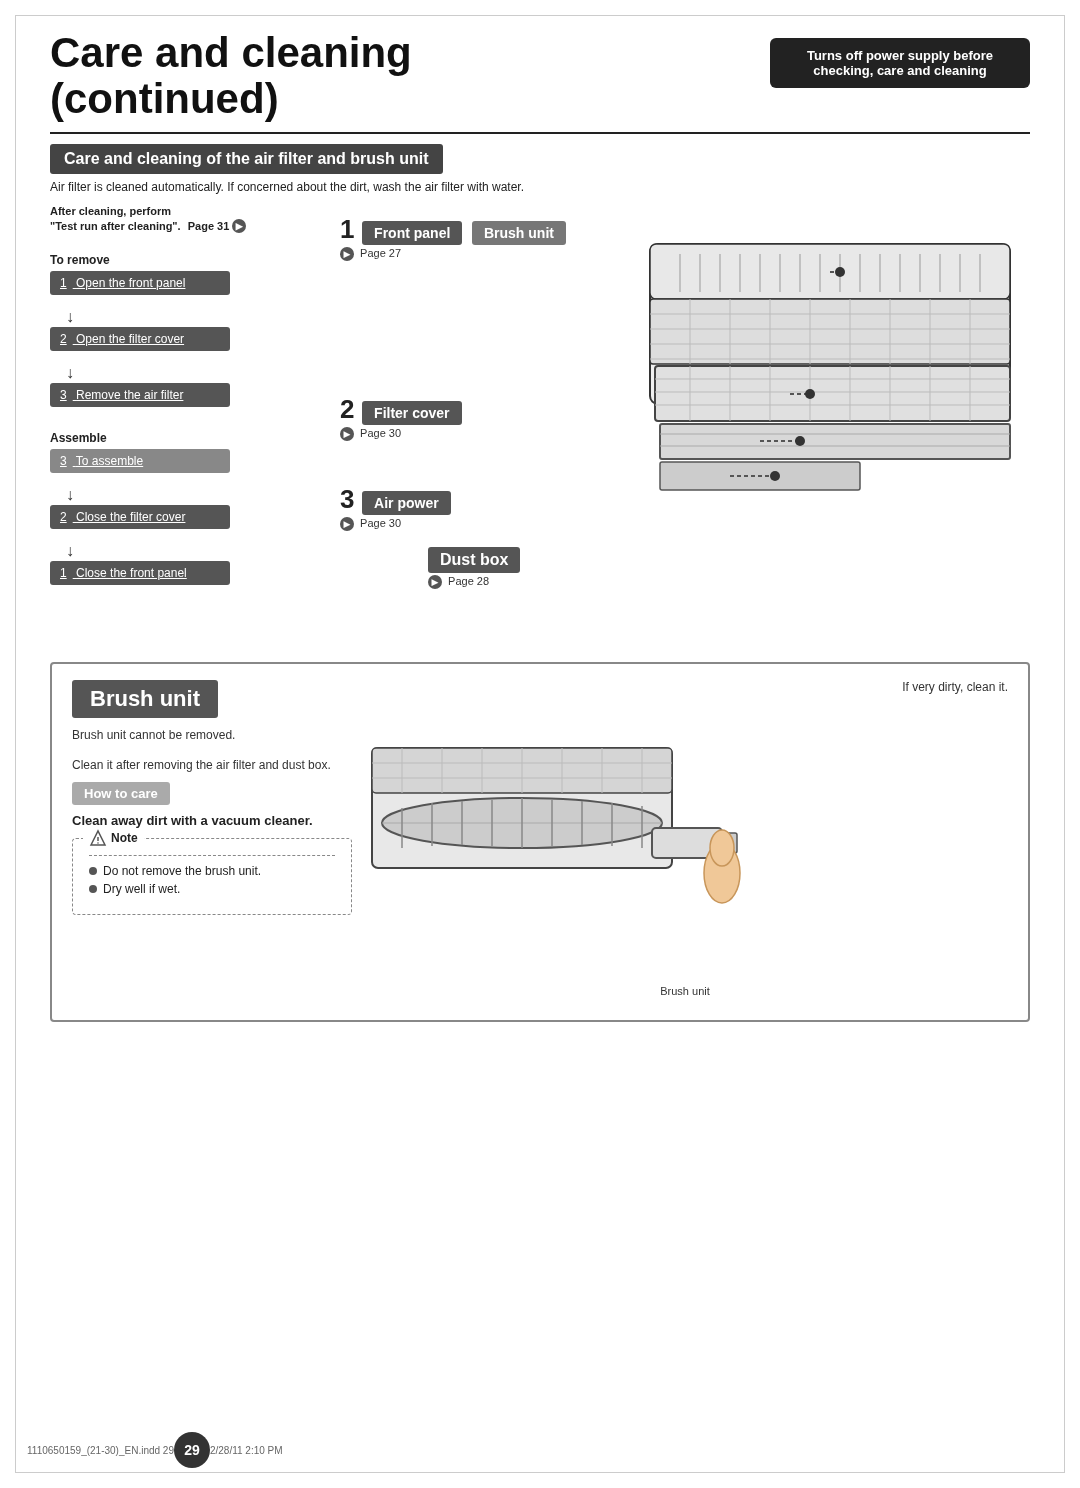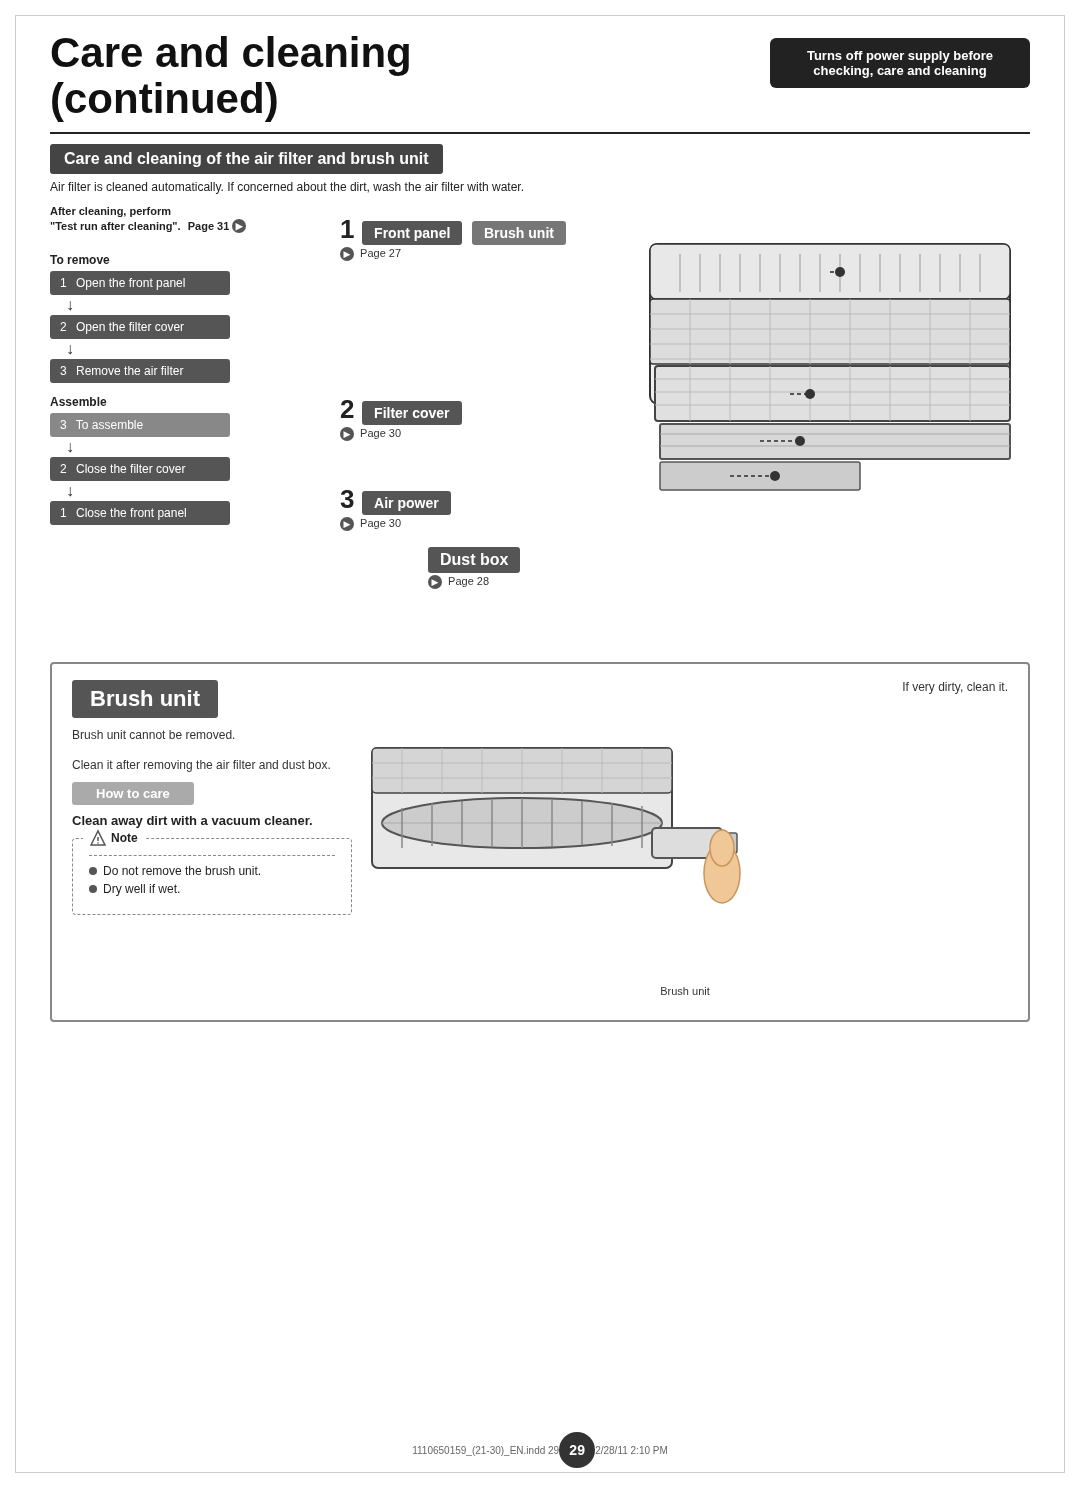--- a/index.html
+++ b/index.html
@@ -117,23 +117,24 @@
       font-weight: bold;
       margin: 8px 0 4px 0;
     }
 
     .step-box {
       background: #555;
       color: #fff;
       border-radius: 3px;
       padding: 5px 10px;
       font-size: 12px;
-      margin-bottom: 0;
+      margin-bottom: 12px;
       display: inline-block;
       min-width: 180px;
+      text-decoration: underline;
     }
 
     .step-box.light {
       background: #888;
     }
 
     .arrow-down {
       display: block;
       text-align: left;
       margin: 2px 0 2px 16px;
@@ -207,21 +208,21 @@
 
     .brush-unit-desc {
       font-size: 12px;
       color: #333;
       margin-bottom: 6px;
     }
 
     .how-to-care-btn {
       background: #aaa;
       color: #fff;
-      padding: 4px 24px;
+      padding: 4px 12px;
       border-radius: 3px;
       font-size: 13px;
       font-weight: bold;
       display: inline-block;
       margin-bottom: 8px;
     }
 
     .clean-instruction {
       font-size: 13px;
       font-weight: bold;
@@ -283,21 +284,21 @@
       flex-shrink: 0;
     }
 
     
     .page-footer {
       position: absolute;
       bottom: 20px;
       left: 0;
       right: 0;
       display: flex;
-      justify-content: center;
+      justify-content: flex-start;
       align-items: center;
       padding: 0 27px;
     }
 
     .footer-left {
       font-size: 10px;
       color: #666;
     }
 
     .page-number-circle {

